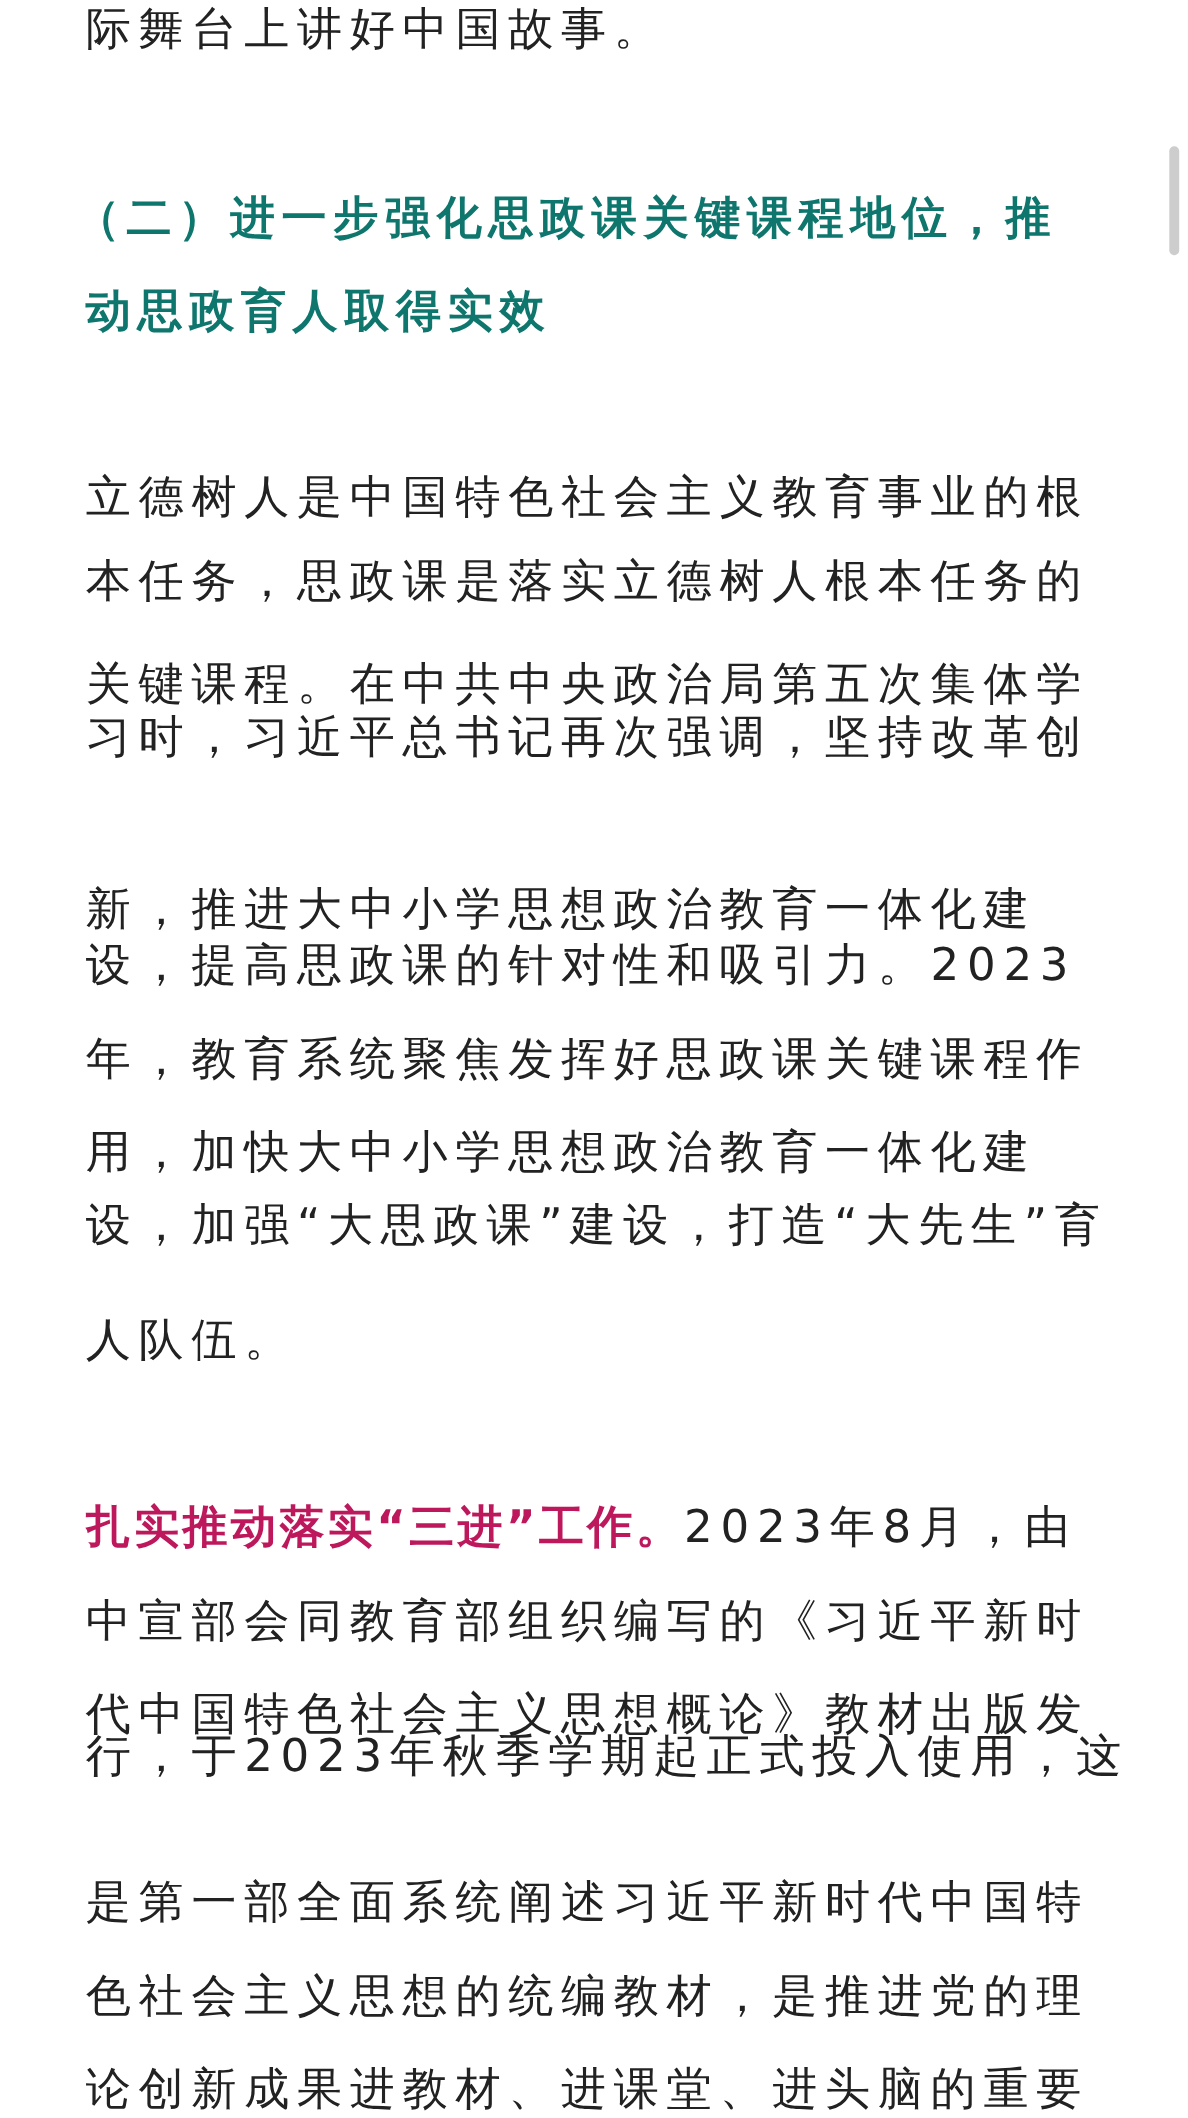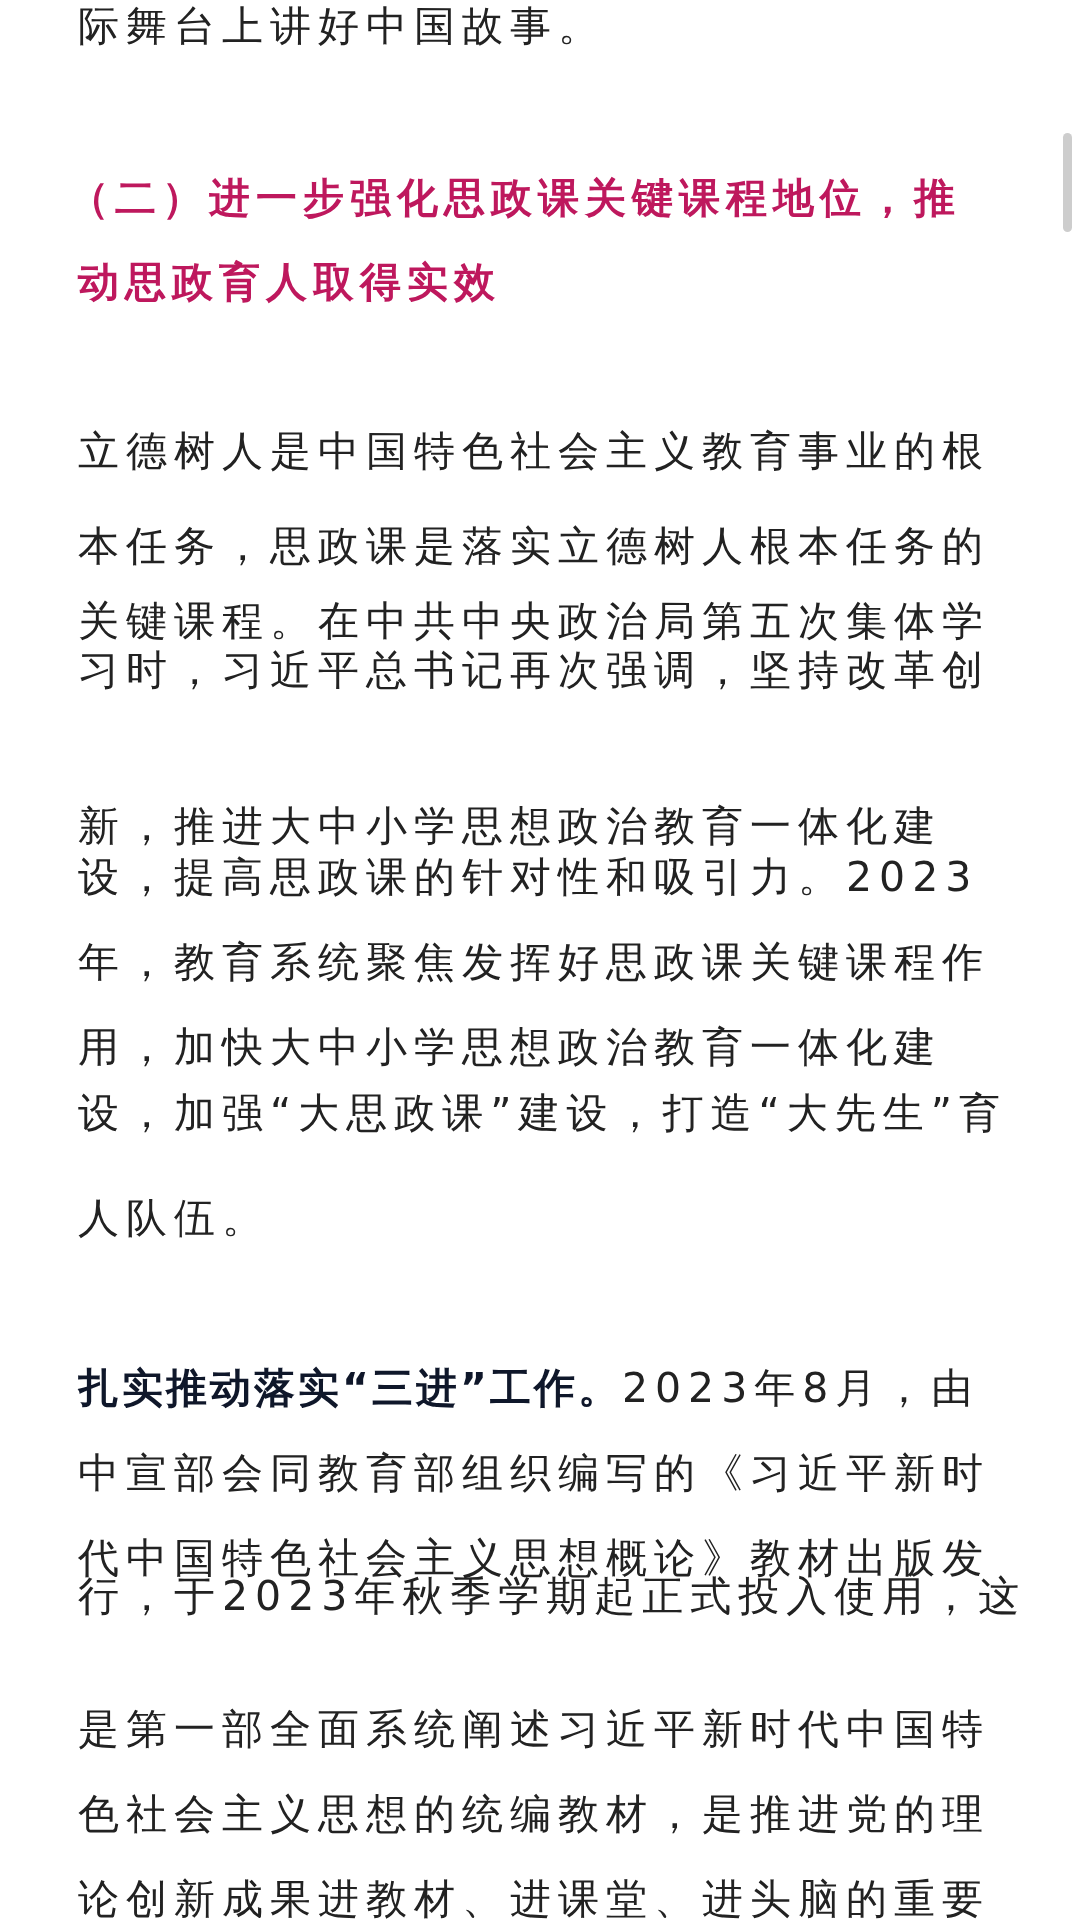--- a/index.html
+++ b/index.html
@@ -25,26 +25,26 @@
     left: 0;
     height: 85px;
     line-height: 52px;
     font-size: 41px;
     letter-spacing: 7px;
     color: #222222;
     white-space: nowrap;
   }
   .line.heading {
     font-weight: bold;
-    color: #be185d;
+    color: #0f766e;
     letter-spacing: 6px;
   }
   .lead {
     font-weight: bold;
-    color: #0f172a;
+    color: #be185d;
     letter-spacing: 3px;
   }
   .scrollbar {
     position: absolute;
     left: 1063px;
     top: 133px;
     width: 9px;
     height: 99px;
     border-radius: 5px;
     background: #cdcdcd;
@@ -57,21 +57,21 @@
 
   <div class="line" style="top:0px">际舞台上讲好中国故事。</div>
 
   <div>
     <div class="line heading" style="top:172px;left:-10px">（二）进一步强化思政课关键课程地位，推</div>
     <div class="line heading" style="top:256px">动思政育人取得实效</div>
   </div>
 
   <div>
     <div class="line" style="top:425px">立德树人是中国特色社会主义教育事业的根</div>
-    <div class="line" style="top:520px">本任务，思政课是落实立德树人根本任务的</div>
+    <div class="line" style="top:502px">本任务，思政课是落实立德树人根本任务的</div>
     <div class="line" style="top:595px">关键课程。在中共中央政治局第五次集体学</div>
     <div class="line" style="top:644px">习时，习近平总书记再次强调，坚持改革创</div>
     <div class="line" style="top:800px">新，推进大中小学思想政治教育一体化建</div>
     <div class="line" style="top:851px">设，提高思政课的针对性和吸引力。2023</div>
     <div class="line" style="top:936px">年，教育系统聚焦发挥好思政课关键课程作</div>
     <div class="line" style="top:1021px">用，加快大中小学思想政治教育一体化建</div>
     <div class="line" style="top:1087px">设，加强“大思政课”建设，打造“大先生”育</div>
     <div class="line" style="top:1192px">人队伍。</div>
   </div>
 

